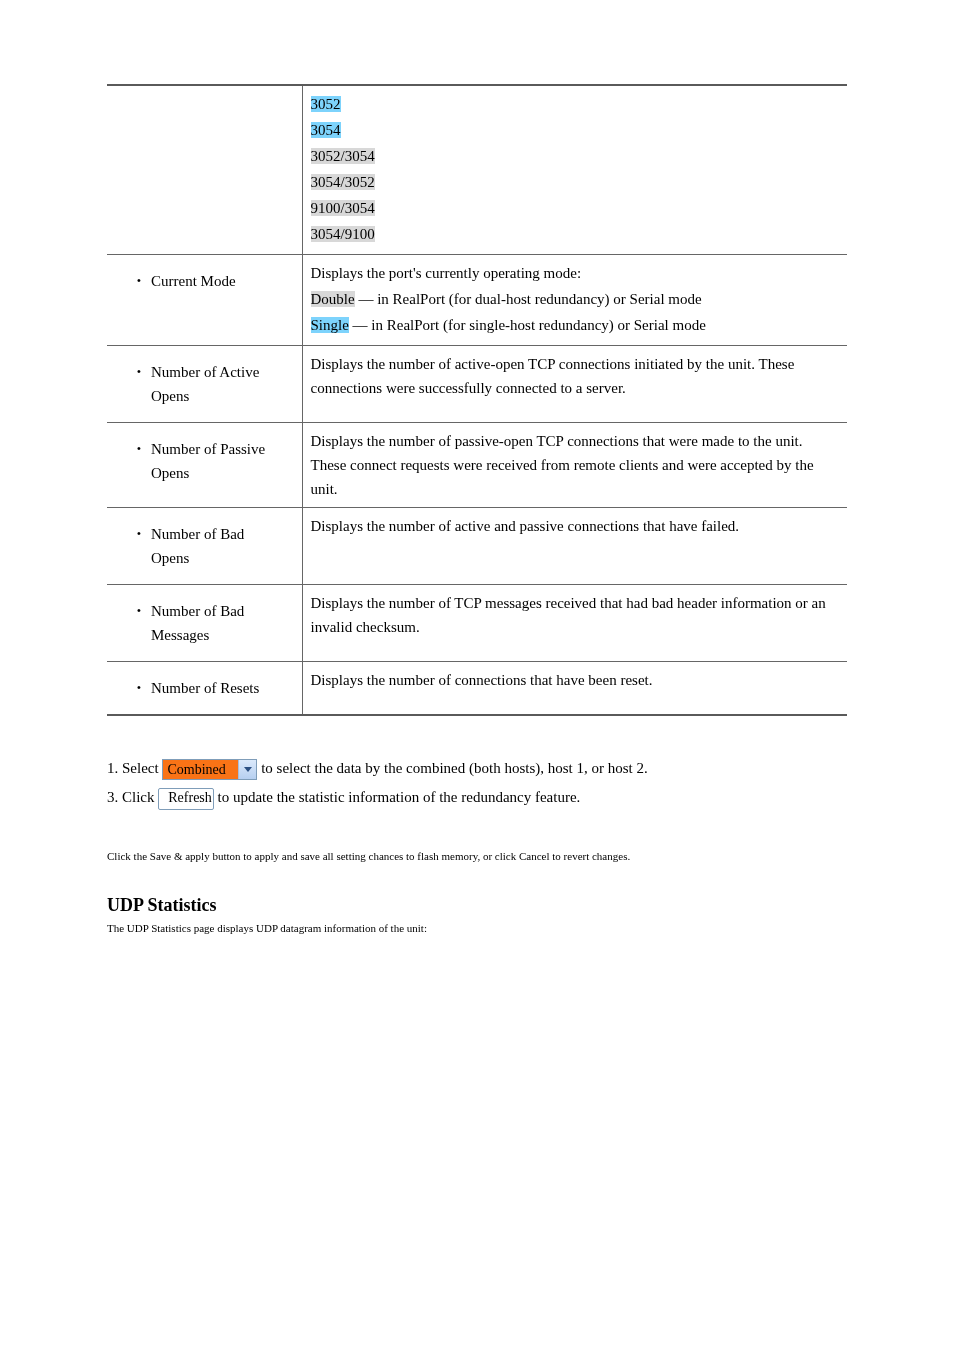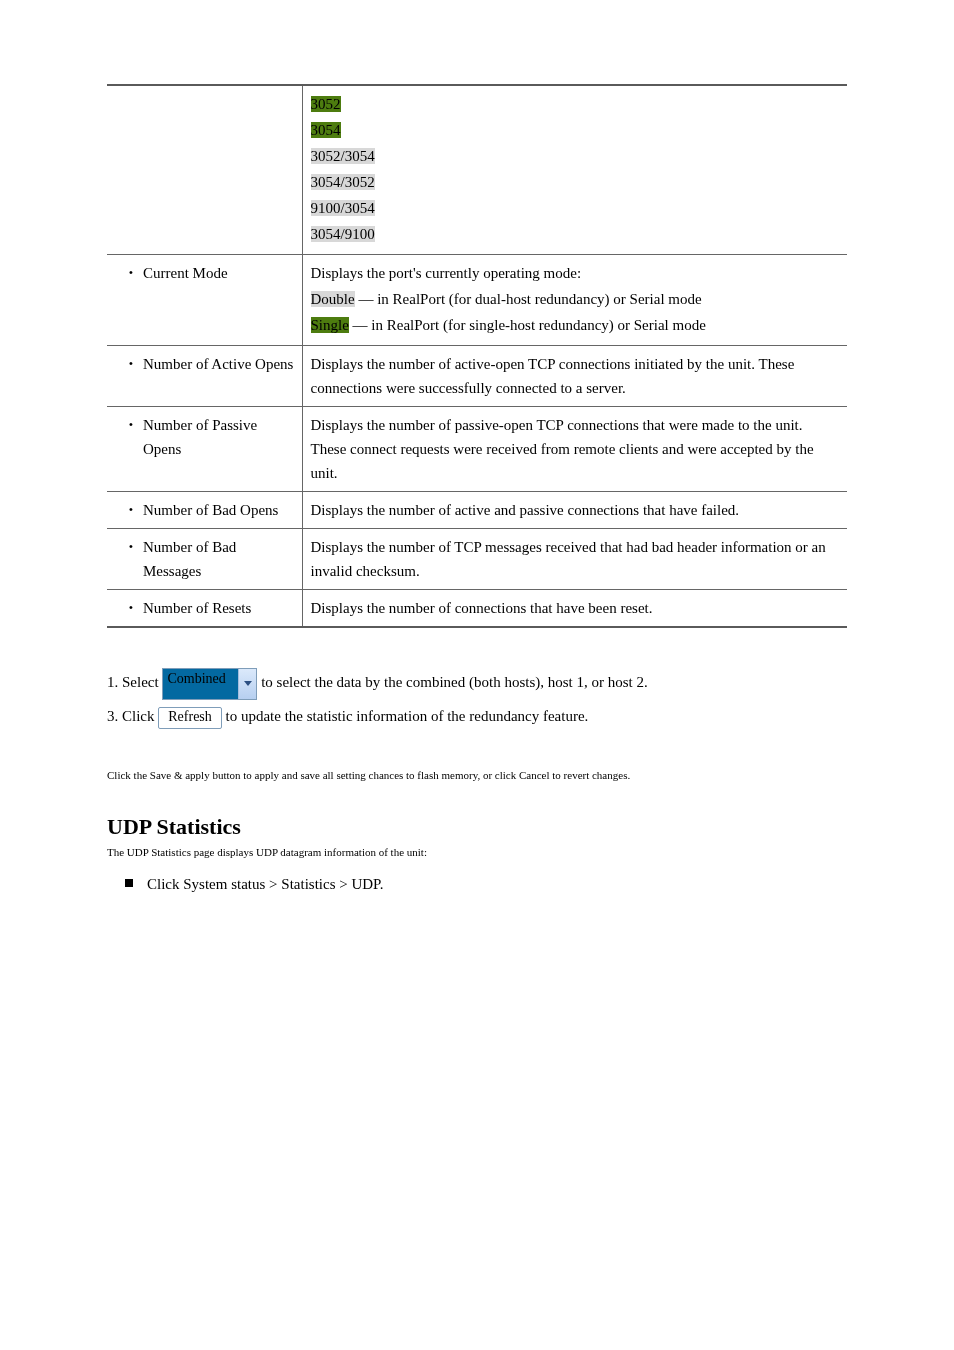--- a/index.html
+++ b/index.html
@@ -47,58 +47,58 @@
     border-left: 1px solid #666;
     padding-left: 12px;
     padding-right: 4px;
   }
   .fields-table td.cell-field {
     padding-left: 2px;
     padding-right: 4px;
   }
   .field-bullet {
     display: block;
-    margin: 0;
+    margin: 8px;
     padding-left: 28px;
     text-indent: -14px;
     font-size: 15px;
   }
   .field-bullet::before {
     content: "•";
     font-family: Arial, sans-serif;
     font-size: 11px;
     display: inline-block;
     width: 14px;
     text-indent: 0;
     position: relative;
     top: -2px;
   }
   .hl-light {
-    background: #4d7c0f;
+    background: #7dd3fc;
   }
   .hl-dark {
     background: #d8d8d8;
   }
   .desc-para { margin: 0 0 2px 0; }
   .desc-opt { margin: 0 0 2px 0; }
 
   
   .controls-block {
     margin-top: 40px;
     font-size: 15px;
     line-height: 1.65;
   }
   .ctrl-line { margin: 0 0 4px 0; }
 
   .dropdown {
     display: inline-block;
     vertical-align: middle;
     border: 1px solid #7f9db9;
-    background: #0369a1;
-    height: 32px;
+    background: #f97316;
+    height: 21px;
     line-height: 19px;
     font-family: "Times New Roman", serif;
     font-size: 14px;
     position: relative;
     min-width: 95px;
     padding: 0 0 0 4px;
     box-sizing: border-box;
   }
   .dropdown .dd-arrow {
     position: absolute;
@@ -126,36 +126,36 @@
     border-radius: 1px;
     background: #fff;
     position: relative;
     top: -1px;
   }
 
   .btn-refresh {
     display: inline-block;
     border: 1px solid #7f9db9;
     background: #ffffff;
-    padding: 1px 9px 2px 9px;
+    padding: 1px 1px 2px 9px;
     font-family: "Times New Roman", serif;
     font-size: 14px;
     border-radius: 2px;
     line-height: 1.2;
   }
 
   .body-para {
     margin: 14px 0 0 0;
     font-size: 11px;
     line-height: 1.6;
   }
   .body-para.tight { margin-top: 38px; }
 
   .section-heading {
-    font-size: 22px;
+    font-size: 18px;
     font-weight: bold;
     margin: 30px 0 4px 0;
   }
 
   .sq-list {
     list-style: none;
     padding: 0;
     margin: 8px 0 0 0;
   }
   .sq-list li {
@@ -270,17 +270,16 @@
         <span> to update the statistic information of the redundancy feature.</span>
       </p>
     </div>
 
     <p class="body-para tight">Click the Save &amp; apply button to apply and save all setting chances to flash memory, or click Cancel to revert changes.</p>
 
     <h2 class="section-heading">UDP Statistics</h2>
     <p class="body-para" style="margin-top:1px">The UDP Statistics page displays UDP datagram information of the unit:</p>
 
     <ul class="sq-list">
-      <li>Click System status &gt; Statistics &gt; UDP.</li>
     </ul>
 
   </div>
 </div>
 
 </body></html>

